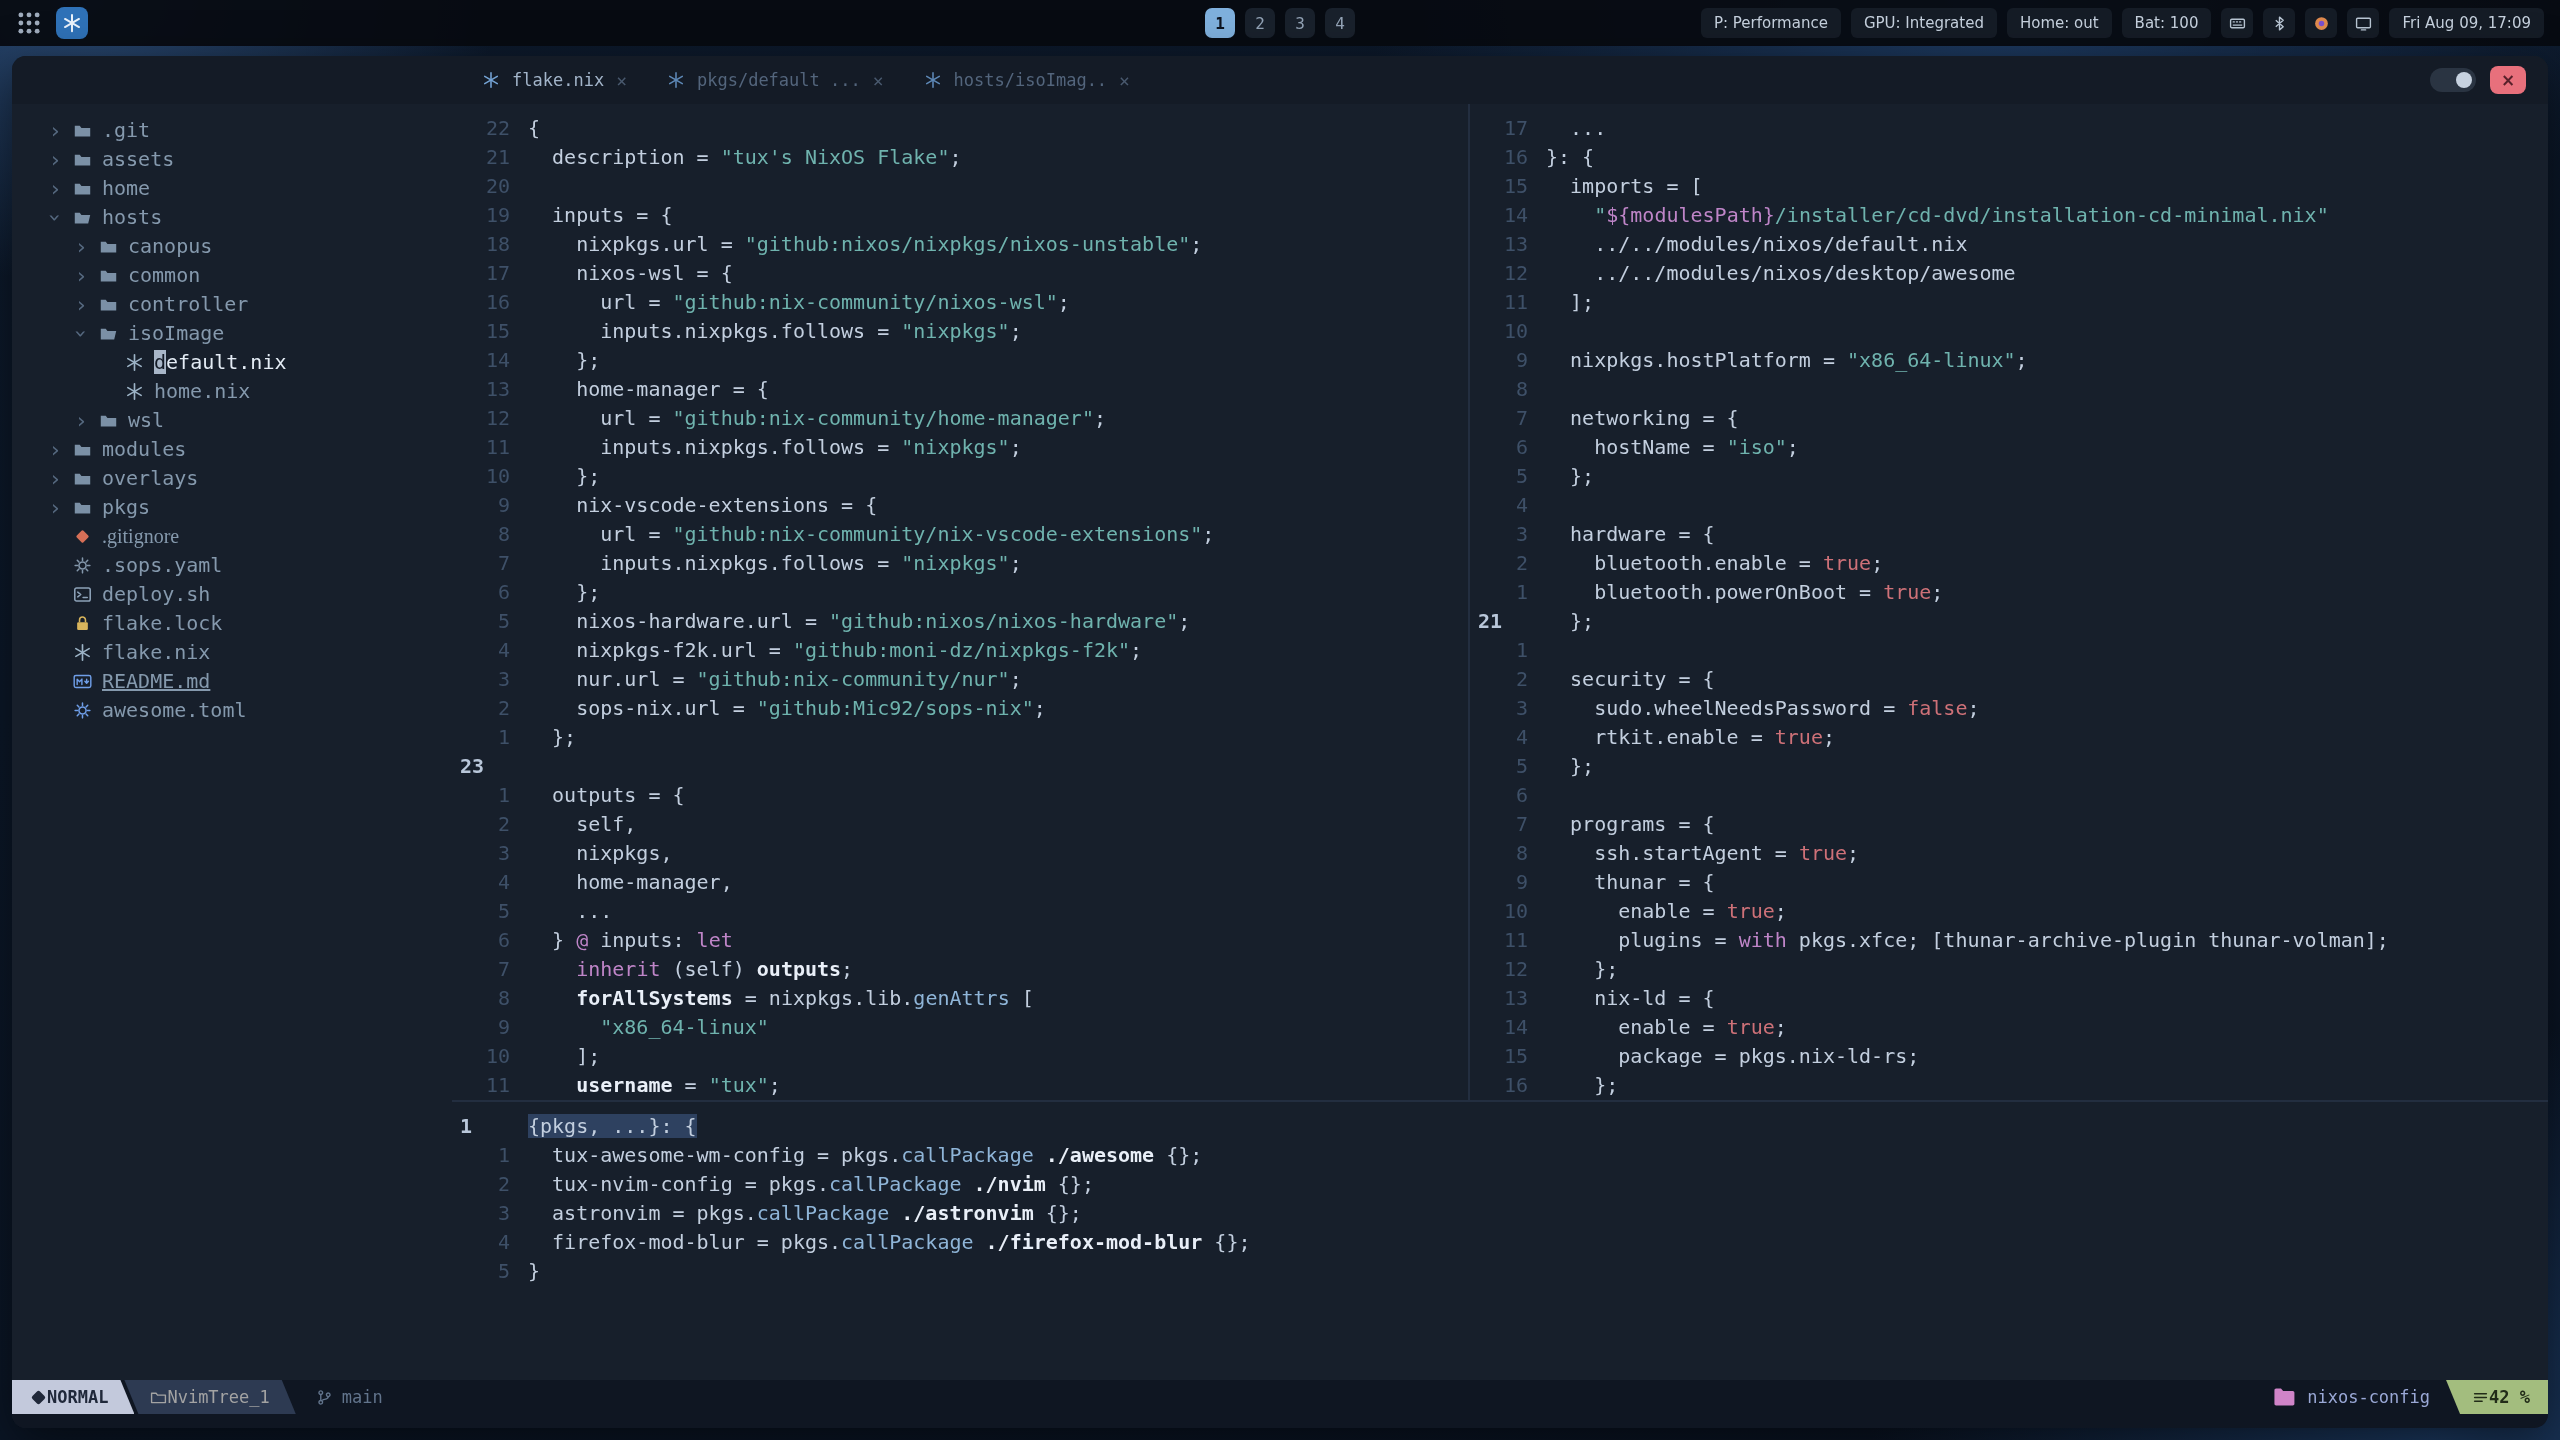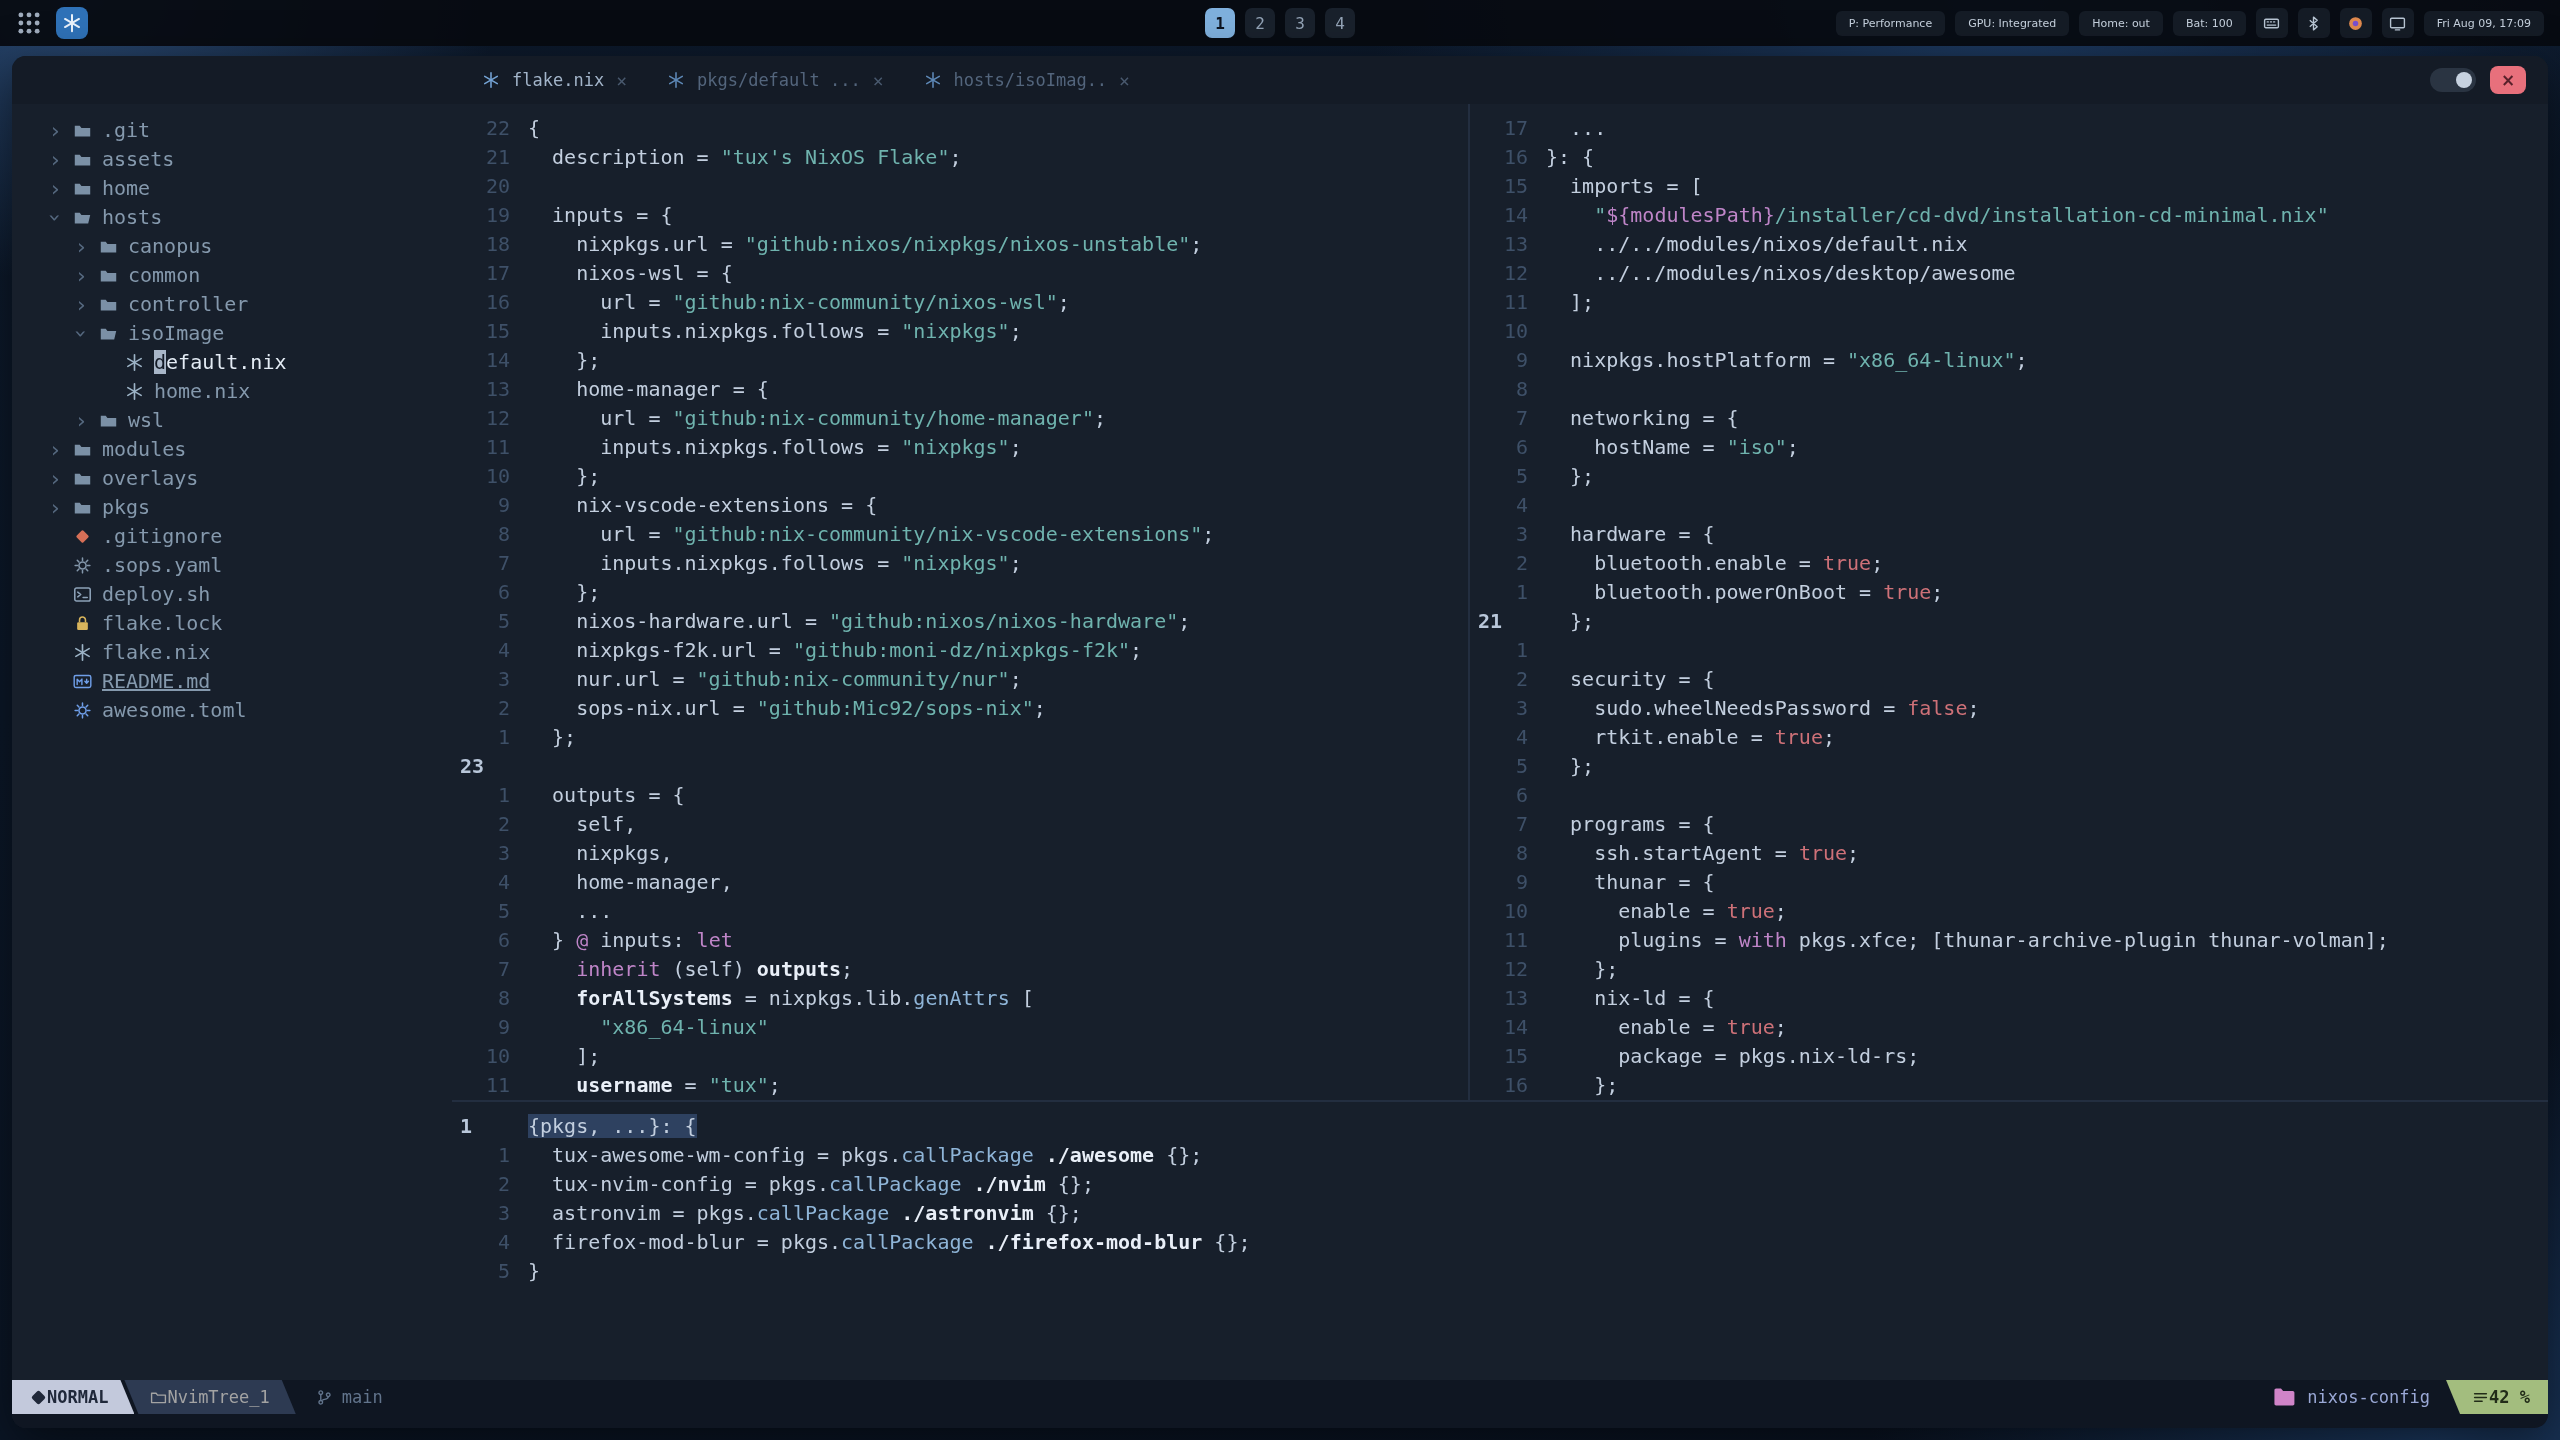--- a/index.html
+++ b/index.html
@@ -21,21 +21,21 @@
   .logo-chip { width:32px; height:32px; border-radius:8px; background:#2f72b8;
     display:flex; align-items:center; justify-content:center; color:#eaf2fb; }
   .logo-chip svg { width:20px; height:20px; }
   .tb-center { position:absolute; left:50%; transform:translateX(-50%);
     display:flex; gap:10px; }
   .ws { width:30px; height:30px; border-radius:7px; background:#19212c; color:#93a3b6;
     display:flex; align-items:center; justify-content:center; font-size:16px;
     font-family:"DejaVu Sans Mono", monospace; }
   .ws.active { background:#7fb0dd; color:#0d1420; font-weight:bold; }
   .tb-right { margin-left:auto; display:flex; align-items:center; gap:10px; }
-  .chip { background:#151c26; border-radius:6px; padding:6px 13px; font-size:11px;
+  .chip { background:#151c26; border-radius:6px; padding:6px 13px; font-size:15px;
     color:#c6d1de; white-space:nowrap; }
   .ichip { background:#151c26; border-radius:6px; width:32px; height:30px;
     display:flex; align-items:center; justify-content:center; color:#b9c6d4; }
   .ichip svg { width:17px; height:17px; }
 
   
   .window { position:absolute; top:56px; left:12px; right:12px; bottom:12px;
     background:#171f2b; border-radius:14px; overflow:hidden;
     box-shadow:0 14px 50px rgba(0,0,0,.55); display:flex; flex-direction:column;justify-content:center; }
 
@@ -253,21 +253,21 @@
             </svg></span><span class="tree-label">wsl</span></div>
         <div class="tree-row" style="margin-left: 0px;"><span class="tree-arrow">›</span><span class="tree-icon"><svg viewBox="0 0 16 16" fill="currentColor">
               <path d="M1.5 4h4.2l1.4 1.8h7.4v7.2h-13z"></path>
             </svg></span><span class="tree-label">modules</span></div>
         <div class="tree-row" style="margin-left: 0px;"><span class="tree-arrow">›</span><span class="tree-icon"><svg viewBox="0 0 16 16" fill="currentColor">
               <path d="M1.5 4h4.2l1.4 1.8h7.4v7.2h-13z"></path>
             </svg></span><span class="tree-label">overlays</span></div>
         <div class="tree-row" style="margin-left: 0px;"><span class="tree-arrow">›</span><span class="tree-icon"><svg viewBox="0 0 16 16" fill="currentColor">
               <path d="M1.5 4h4.2l1.4 1.8h7.4v7.2h-13z"></path>
             </svg></span><span class="tree-label">pkgs</span></div>
-        <div class="tree-row" style="margin-left: 0px;"><span class="tree-arrow"> </span><span class="tree-icon" style="color: rgb(214, 111, 87);"><svg viewBox="0 0 16 16" fill="currentColor">
+        <div class="tree-row" style="margin-left: 0px; font-family: Liberation Serif, serif;"><span class="tree-arrow"> </span><span class="tree-icon" style="color: rgb(214, 111, 87);"><svg viewBox="0 0 16 16" fill="currentColor">
               <rect x="4" y="4" width="8" height="8" rx="1.2" transform="rotate(45 8 8)"></rect>
             </svg></span><span class="tree-label">.gitignore</span></div>
         <div class="tree-row" style="margin-left: 0px;"><span class="tree-arrow"> </span><span class="tree-icon" style="color: rgb(131, 151, 171);"><svg viewBox="0 0 16 16" fill="none" stroke="currentColor" stroke-width="1.3" stroke-linecap="round">
               <circle cx="8" cy="8" r="3"></circle>
               <path d="M8 1.8v2M8 12.2v2M1.8 8h2M12.2 8h2M3.6 3.6L5 5M11 11l1.4 1.4M12.4 3.6L11 5M5 11l-1.4 1.4"></path>
             </svg></span><span class="tree-label">.sops.yaml</span></div>
         <div class="tree-row" style="margin-left: 0px;"><span class="tree-arrow"> </span><span class="tree-icon" style="color: rgb(141, 162, 184);"><svg viewBox="0 0 16 16" fill="none" stroke="currentColor" stroke-width="1.3" stroke-linecap="round" stroke-linejoin="round">
               <rect x="1.5" y="2.5" width="13" height="11" rx="1.5"></rect>
               <path d="M4 6l2.5 2L4 10M8.5 10.5H12"></path>
             </svg></span><span class="tree-label">deploy.sh</span></div>

